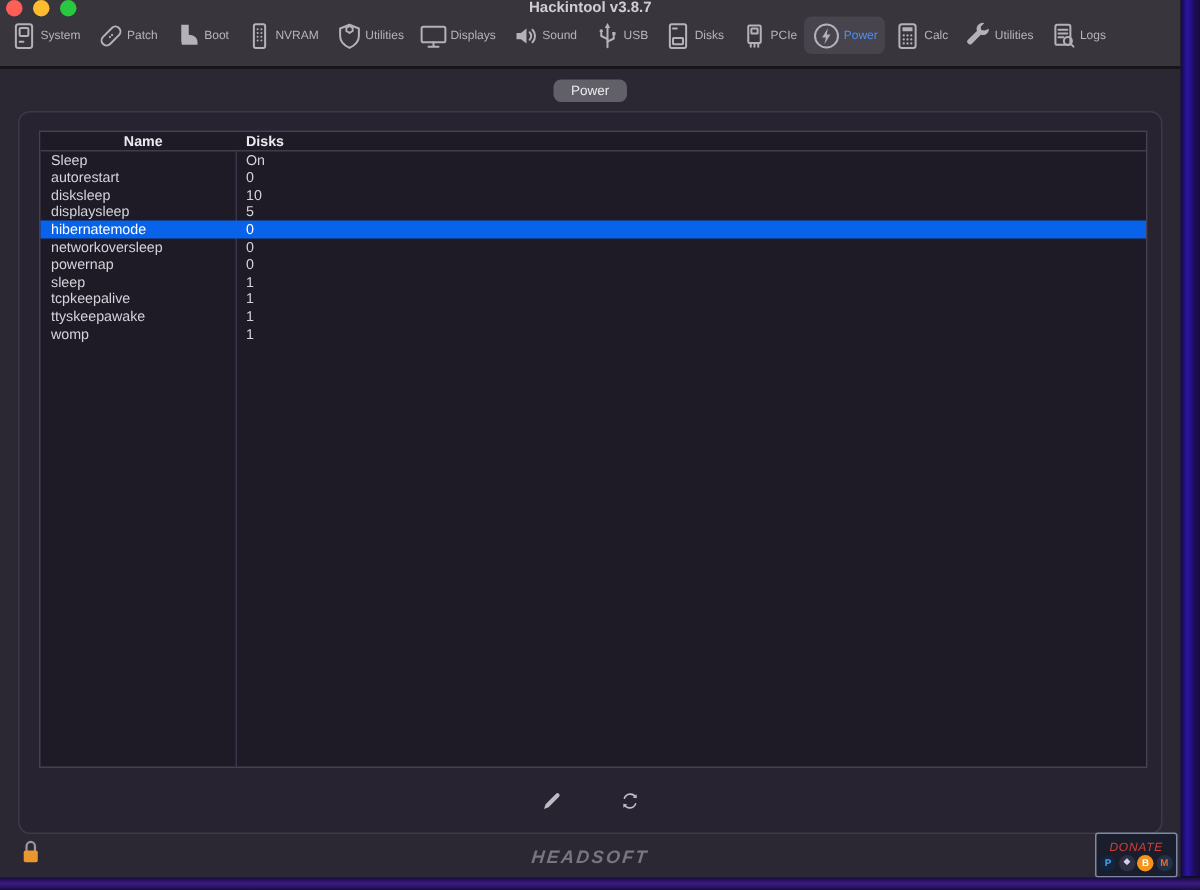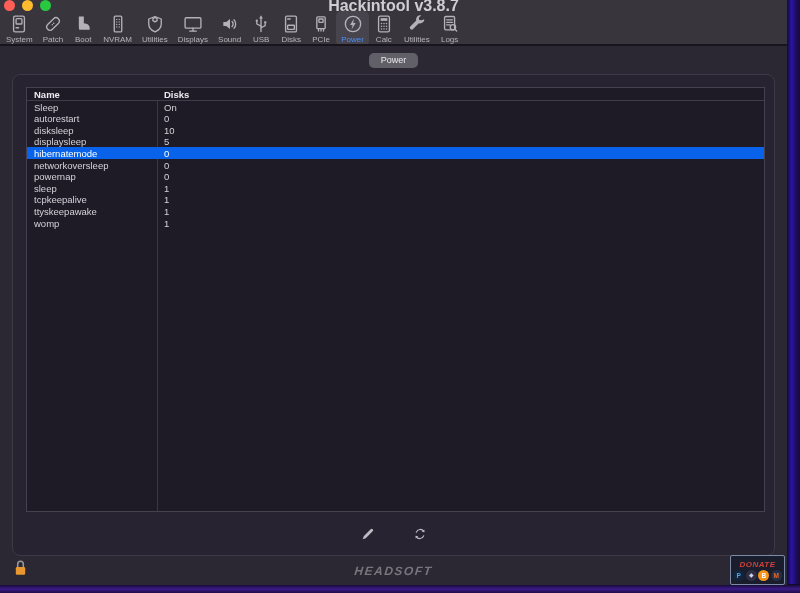--- a/index.html
+++ b/index.html
@@ -17,24 +17,24 @@
     background:#2b2834; overflow:hidden; }
 
   
   .header { position:absolute; left:0; top:0; width:100%; height:44px; background:#38363c; }
   .traffic { position:absolute; left:4px; top:0; display:flex; gap:7px; }
   .traffic span { width:11px; height:11px; border-radius:50%; display:block; }
   .tl-close { background:#ff5f57; }
   .tl-min { background:#febc2e; }
   .tl-zoom { background:#28c840; }
   .win-title { position:absolute; top:0; left:0; width:100%; text-align:center;
-    font-size:16px; font-weight:bold; color:#cfcfd3; line-height:12px; }
+    font-size:10px; font-weight:bold; color:#cfcfd3; line-height:12px; }
 
   .toolbar { position:absolute; left:1px; top:11px; display:flex; align-items:flex-start; }
-  .titem { display:flex; flex-direction:column; align-items:center; gap:1px;
+  .titem { display:flex; flex-direction:row; align-items:center; gap:1px;
     padding:2px 5px; border-radius:5px; min-width:30px; cursor:default; }
   .titem .ticon { height:21px; display:flex; align-items:center; justify-content:center; }
   .titem .tlabel { font-size:8px; color:#b6b4ba; white-space:nowrap; line-height:9px; }
   .titem.selected { background:#47444d; }
   .titem.selected .tlabel { color:#4a90f5; }
   .ticon svg { stroke:#b4b2b8; fill:none; stroke-width:1.6; stroke-linecap:round; stroke-linejoin:round; }
   .ticon svg .f { fill:#b4b2b8; stroke:none; }
 
   .header-divider { position:absolute; left:0; top:44px; width:100%; height:2px; background:#17151b; }
 
@@ -46,21 +46,21 @@
 
   
   .panel { position:absolute; left:12px; top:74px; width:763px; height:482px;
     background:#272330; border:1px solid #3d3947; border-radius:8px; }
 
   .ptable { position:absolute; left:13px; top:12px; width:739px; height:425px;
     background:#1e1b27; border:1px solid #454150; }
   .col-divider { position:absolute; left:130px; top:0; width:1px; height:100%; background:#39354a; }
   .thead { position:relative; display:flex; height:13px; border-bottom:1px solid #403c4a;
     font-size:9.5px; font-weight:bold; color:#eceaef; align-items:center; z-index:2; background:#1e1b27; }
-  .thead .c-name { width:130px; padding-left:7px; }
+  .thead .c-name { width:130px; padding-left:7px;text-align:center; }
   .thead .c-value { padding-left:7px; }
   .trow { position:relative; display:flex; height:11.6px; align-items:flex-end;
     font-size:9.5px; color:#d4d3d8; z-index:1; }
   .trow .c-name { width:130px; padding-left:7px; white-space:nowrap; overflow:hidden; }
   .trow .c-value { padding-left:7px; white-space:nowrap; }
   .trow.selected { background:#0863ea; color:#ffffff; }
 
   .action-row { position:absolute; left:0; top:450px; width:100%;
     display:flex; justify-content:center; gap:30px; }
   .abtn { width:22px; height:18px; display:flex; align-items:center; justify-content:center; }
@@ -69,21 +69,21 @@
 
   
   .footer { position:absolute; left:0; top:556px; width:100%; height:29px; }
   .lock { position:absolute; left:13px; top:3px; }
   .brand { position:absolute; left:0; top:8px; width:100%; text-align:center;
     font-size:12px; font-weight:bold; font-style:italic; letter-spacing:1.5px; color:#77757d;
     transform:skewX(-6deg); }
   .donate { position:absolute; right:2px; top:-1px; width:55px; height:30px;
     background:#191d2c; border:1px solid #7d8aa6; border-radius:2px;
     display:flex; flex-direction:column; align-items:center; justify-content:center; gap:1px; }
-  .donate-label { font-size:8px; font-weight:bold; font-style:italic; color:#d04038;
+  .donate-label { font-size:8px; font-weight:normal; font-style:italic; color:#d04038;
     letter-spacing:0.5px; line-height:9px; }
   .coins { display:flex; gap:1.5px; }
   .coin { width:11px; height:11px; border-radius:50%; display:flex; align-items:center;
     justify-content:center; font-size:6.5px; font-weight:bold; line-height:11px; }
   .coin-paypal { background:#13243e; color:#4da3e8; }
   .coin-ethereum { background:#2e2e44; color:#cfd3e8; font-size:6px; }
   .coin-bitcoin { background:#f7931a; color:#fff; }
   .coin-monero { background:#223048; color:#f26822; }
 </style>
 </head>

